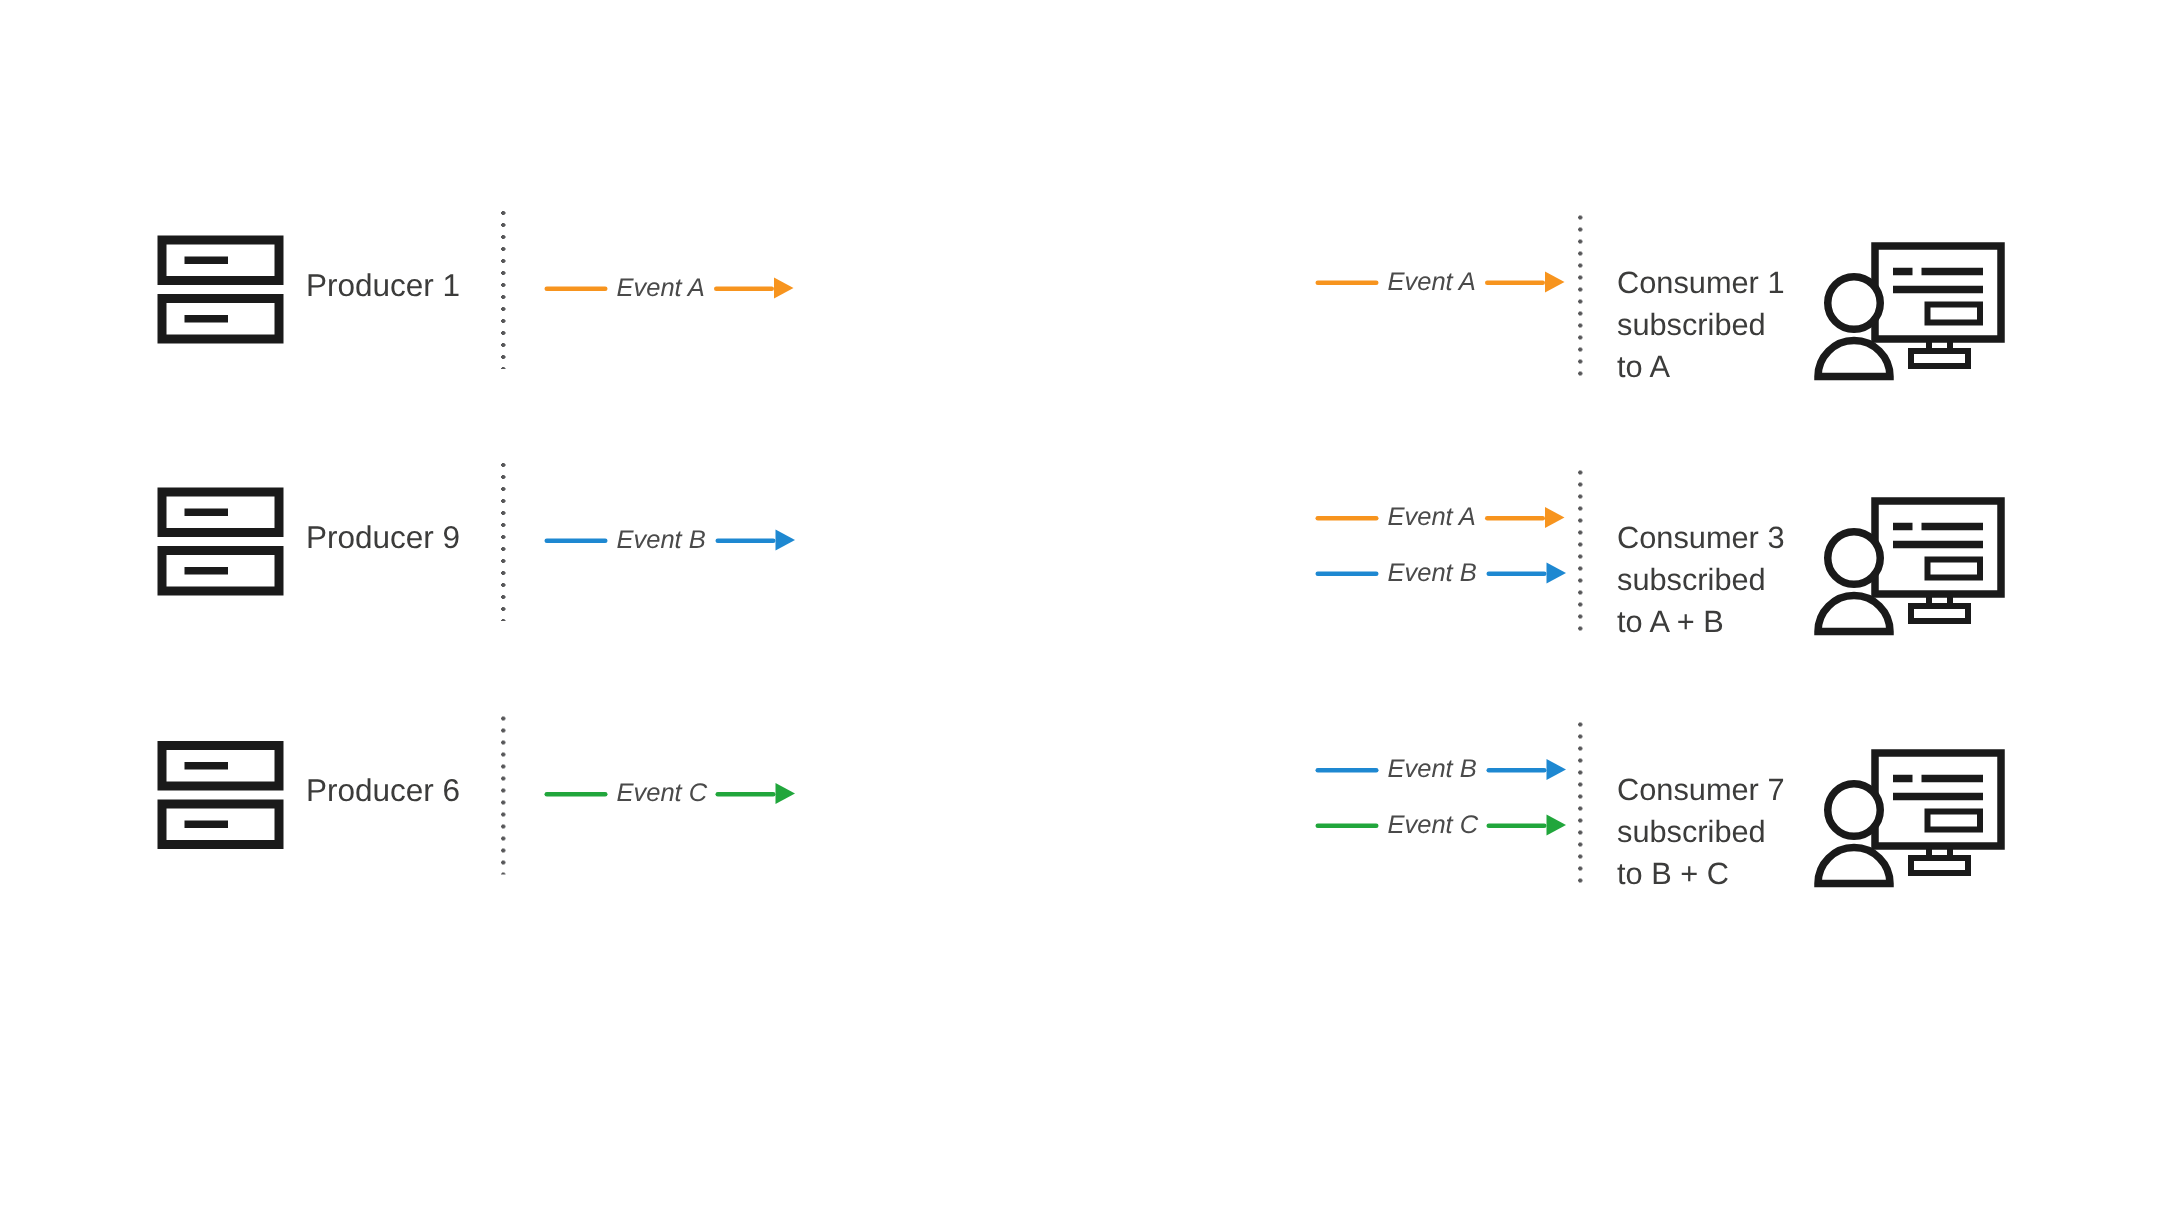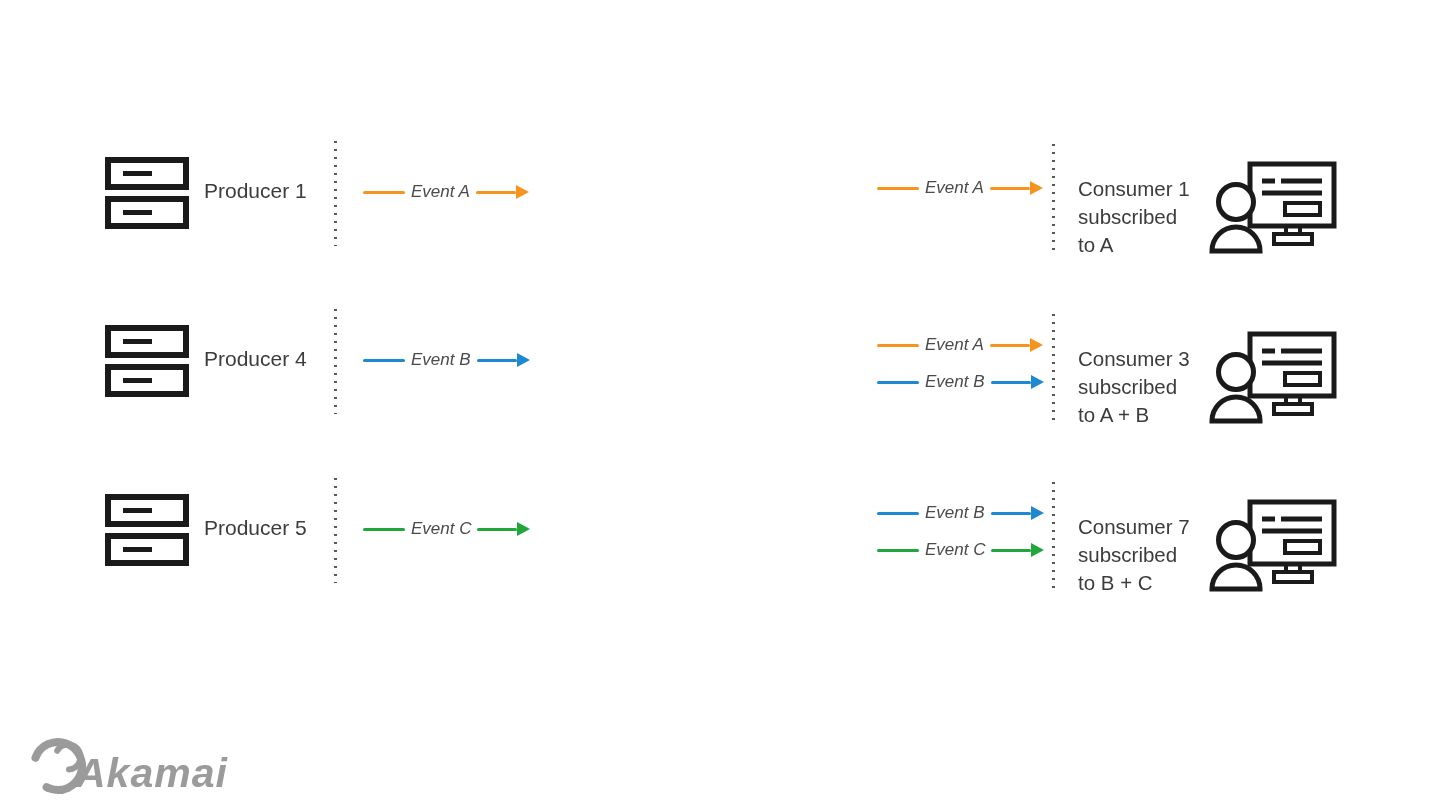--- a/index.html
+++ b/index.html
@@ -97,32 +97,32 @@
   <div class="abs dotted-v" style="left:334px;top:138px;height:108px"></div>
   <div class="abs event-arrow orange" style="left:363px;top:181px">
     <span class="seg"></span>
     <span class="ev-label">Event A</span>
     <span class="seg head"></span>
   </div>
 
   <svg class="abs" style="left:104px;top:324px" width="86" height="74">
       <use href="#server-icon"></use>
     </svg>
-  <div class="abs producer-label" style="left:204px;top:347px">Producer 4</div>
+  <div class="abs producer-label" style="left:204px;top:347px">Producer 9</div>
   <div class="abs dotted-v" style="left:334px;top:306px;height:108px"></div>
   <div class="abs event-arrow blue" style="left:363px;top:349px">
     <span class="seg"></span>
     <span class="ev-label">Event B</span>
     <span class="seg head"></span>
   </div>
 
   <svg class="abs" style="left:104px;top:493px" width="86" height="74">
       <use href="#server-icon"></use>
     </svg>
-  <div class="abs producer-label" style="left:204px;top:516px">Producer 5</div>
+  <div class="abs producer-label" style="left:204px;top:516px">Producer 6</div>
   <div class="abs dotted-v" style="left:334px;top:475px;height:108px"></div>
   <div class="abs event-arrow green" style="left:363px;top:518px">
     <span class="seg"></span>
     <span class="ev-label">Event C</span>
     <span class="seg head"></span>
   </div>
 
 
   <div class="abs event-arrow orange" style="left:877px;top:177px">
     <span class="seg"></span>
@@ -175,20 +175,14 @@
   <div class="abs dotted-v" style="left:1052px;top:479px;height:110px"></div>
   <div class="abs consumer-text" style="left:1078px;top:492px">
     <div>Consumer 7</div>
     <div>subscribed</div>
     <div>to B + C</div>
   </div>
   <svg class="abs" style="left:1208px;top:498px" width="130" height="95">
       <use href="#consumer-icon"></use>
     </svg>
 
-  <div class="abs logo" style="left:28px;top:730px">
-    <svg width="64" height="66">
-        <use href="#akamai-swoosh"></use>
-      </svg>
-    <span class="logo-text">Akamai</span>
-  </div>
 
 </div>
 
 </body></html>

